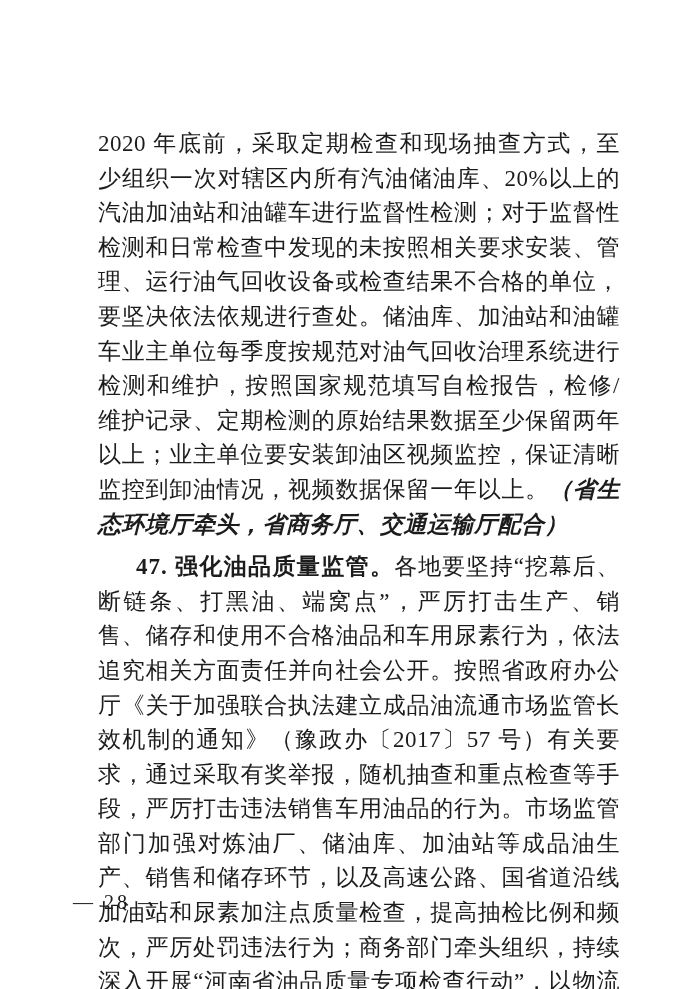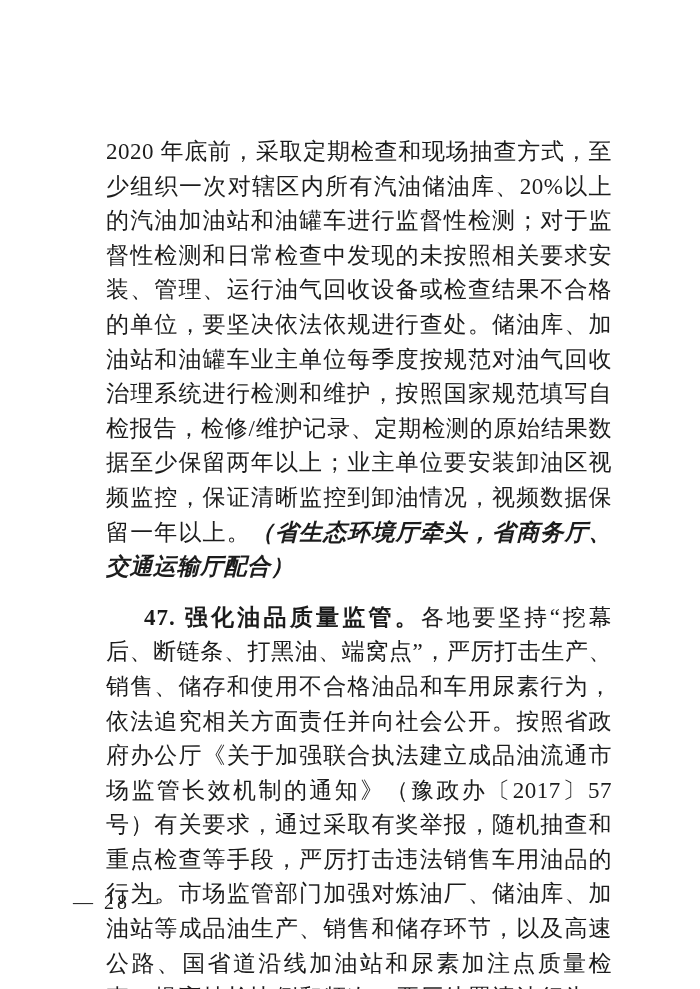--- a/index.html
+++ b/index.html
@@ -25,21 +25,21 @@
     left: 90px;
     top: 119px;
     width: 538px;
     font-size: 23px;
     line-height: 34.6px;
     text-align: justify;
     text-justify: inter-character;
     letter-spacing: 0.5px;
   }
   .para {
-    margin: 16px;
+    margin: 8px;
     padding: 0;
   }
   .para.indented {
     text-indent: 38px;
   }
   .seg.normal {
     font-weight: normal;
     font-style: normal;
   }
   

